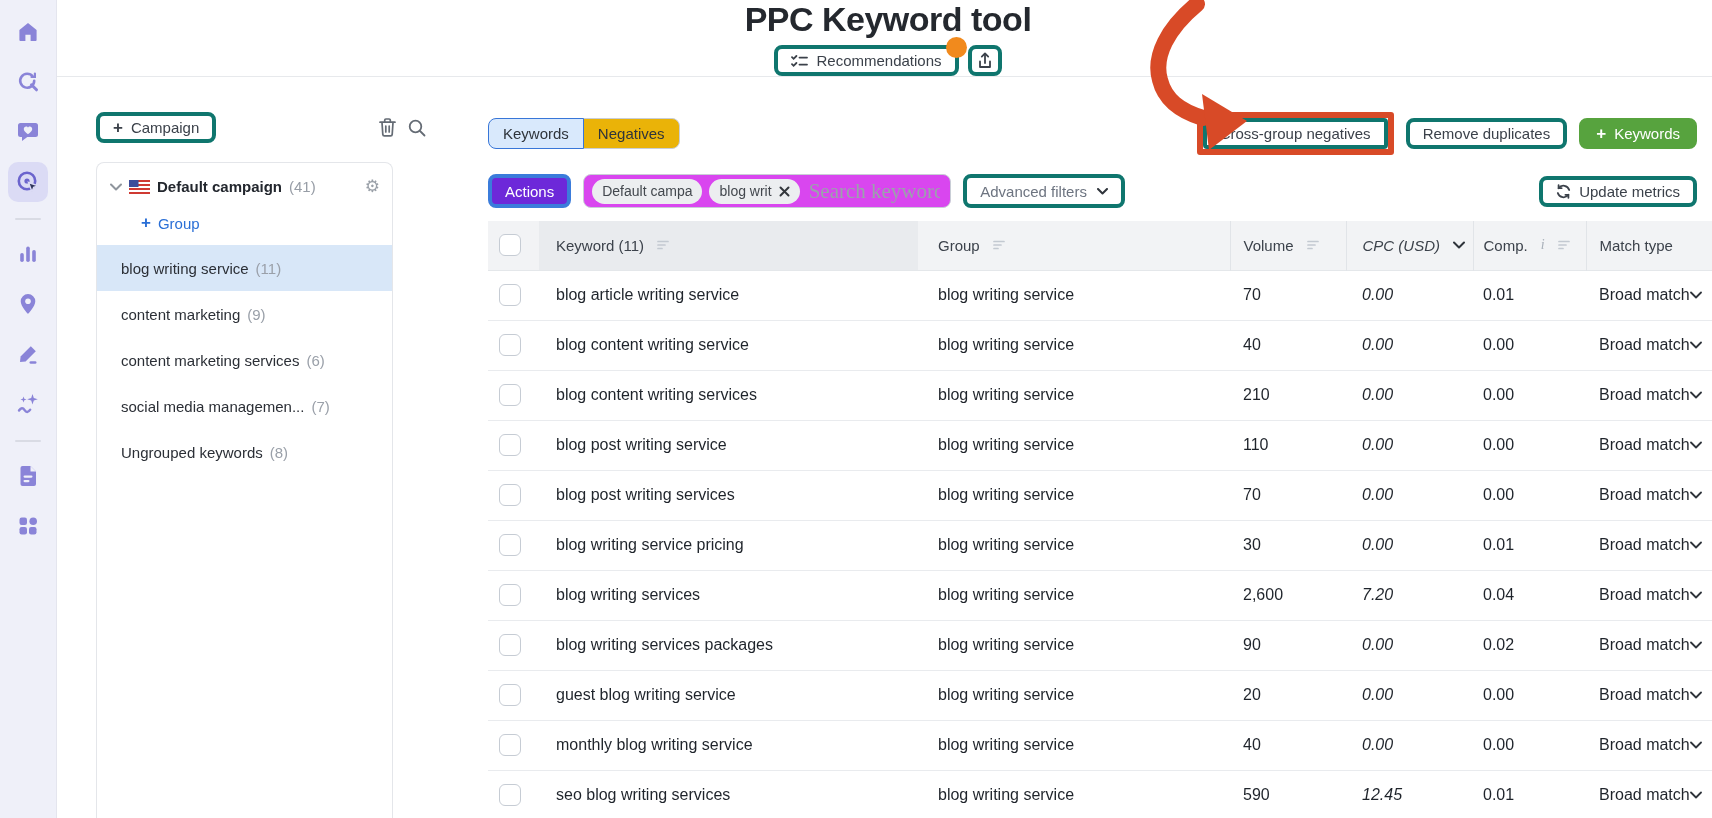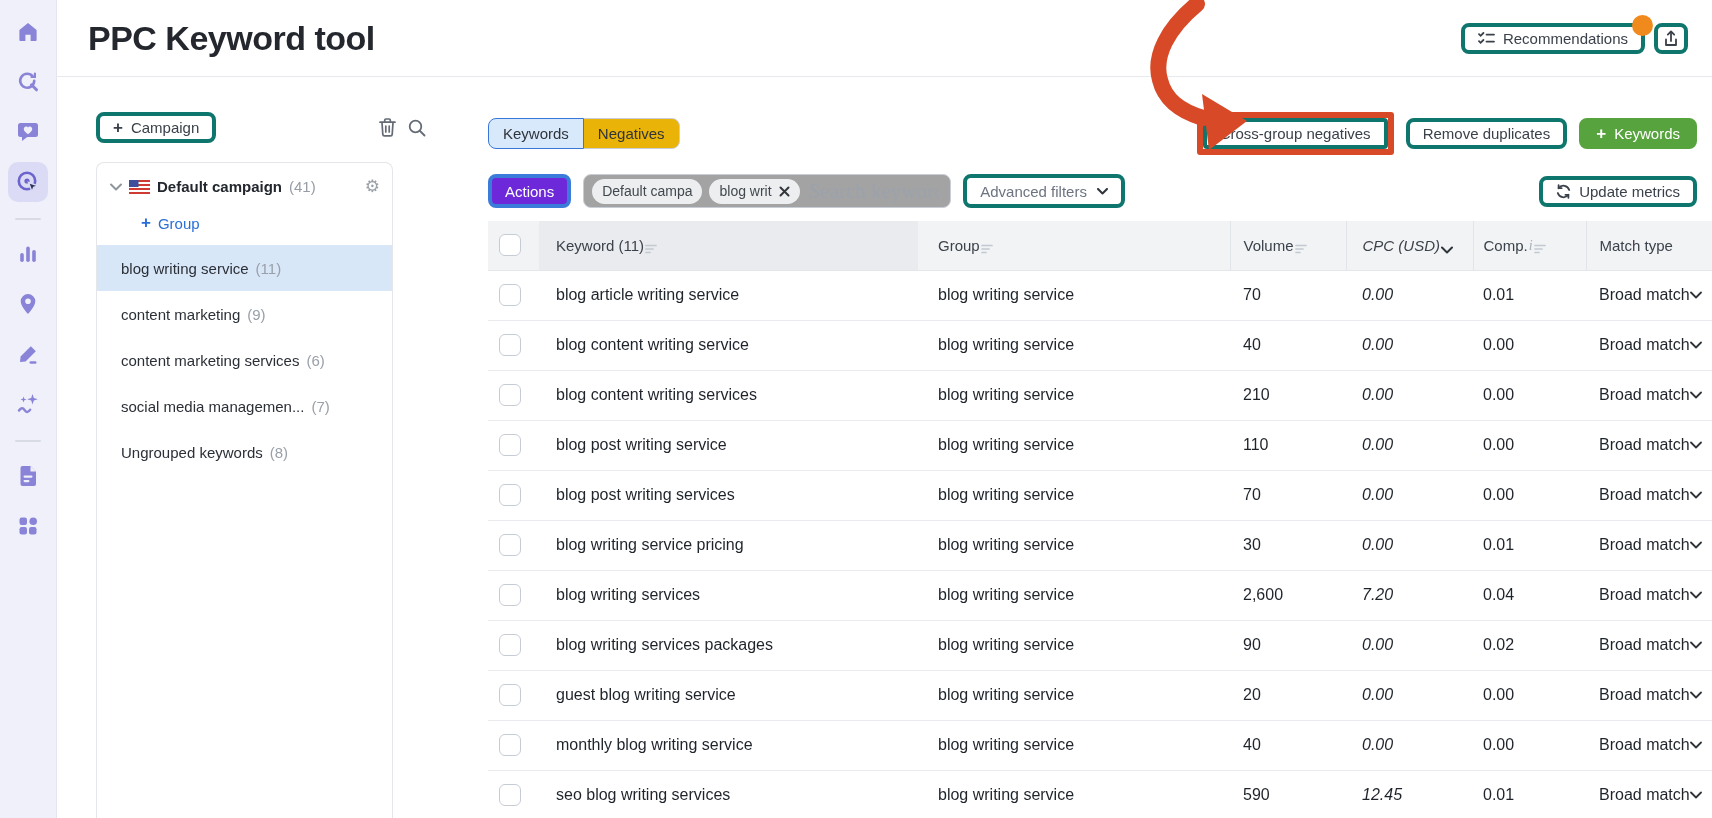--- a/index.html
+++ b/index.html
@@ -10,21 +10,21 @@
   
   .sidebar { position:absolute; left:0; top:0; width:57px; height:100%; background:#eff0f9;
              border-right:1px solid #e4e5ee; display:flex; flex-direction:column; align-items:center; padding-top:12px; z-index:3; }
   .nav { width:40px; height:40px; margin-bottom:10px; display:flex; align-items:center; justify-content:center; border-radius:10px; cursor:pointer; }
   .nav.active { background:#dbdbf5; }
   .nav svg { display:block; }
   .side-div { width:26px; height:2px; background:#d9dbe4; border-radius:1px; margin:6px 0 14px; }
 
   
   .topbar { position:absolute; left:57px; right:0; top:0; height:77px; border-bottom:1px solid #e7e9ec;
-            display:flex; align-items:center; padding:0 24px 0 31px; background:#fff; }
+            display:flex; align-items:center; padding:0 24px 0 31px; background:#fff;flex-direction:column; }
   .page-title { font-size:34px; font-weight:700; letter-spacing:-0.5px; color:#24282e; flex:1; }
   .topbar-right { display:flex; align-items:center; gap:9px; }
   .btn { display:inline-flex; align-items:center; gap:8px; height:31px; padding:0 13px; background:#fff;
          border:4px solid #0f766e; border-radius:8px; font-size:15px; color:#3b414a; cursor:pointer; white-space:nowrap; }
   .btn svg { flex:0 0 auto; }
   .reco-wrap { position:relative; }
   .reco-badge { position:absolute; top:-8px; right:-8px; width:21px; height:21px; border-radius:50%; background:#f18a1d; }
   .icon-btn { width:34px; height:31px; padding:0; justify-content:center; }
 
   
@@ -56,38 +56,38 @@
   .seg .tab:last-child { border-radius:0 8px 8px 0; margin-left:-1px; }
   .seg .tab.active { background:#d9e9fc; border-color:#3876d8; position:relative; z-index:1; }
   .row-tabs .right-group { margin-left:auto; display:flex; align-items:center; gap:12px; }
   .red-frame { border:6px solid #d84a27; border-radius:3px; }
   .red-frame .btn { border-radius:4px; }
   .btn-green { background:#57a33e; border-color:#57a33e; color:#fff; font-weight:500; }
   .btn-green .plus { font-size:17px; font-weight:700; }
 
   .row-filters { margin-top:19px; display:flex; align-items:center; gap:12px; margin-right:15px; }
   .btn-primary { background:#6d28d9; border-color:#3b7cdb; color:#fff; height:34px; border-radius:8px; font-weight:500; }
-  .search-box { width:368px; height:34px; border:1px solid #c9ced6; border-radius:8px; display:flex; align-items:center; padding:0 8px; gap:7px; background:#a3a3a3; }
+  .search-box { width:368px; height:34px; border:1px solid #c9ced6; border-radius:8px; display:flex; align-items:center; padding:0 8px; gap:7px; background:#d946ef; }
   .chip { display:inline-flex; align-items:center; gap:7px; height:25px; padding:0 10px; border-radius:14px; background:#eceef0; font-size:14px; color:#43484e; white-space:nowrap; cursor:default; }
   .chip .chip-x { display:none; cursor:pointer; }
   .chip.removable .chip-x { display:block; }
   .search-box input { border:none; outline:none; flex:1; min-width:0; font-size:21px; color:#2d3137; font-family:Liberation Serif, serif; background:transparent; }
   .search-box input::placeholder { color:#9ba2ac; }
   .adv-btn { height:34px; border-radius:8px; color:#6d7480; gap:10px; }
   .adv-btn svg { stroke:#2f343b; }
   .row-filters .spacer { flex:1; }
   .upd-btn { height:31px; }
 
   
   table { margin-top:13px; width:100%; border-collapse:collapse; table-layout:fixed; }
   col.c0{width:51px;} col.c1{width:379px;} col.c2{width:312px;} col.c3{width:116px;} col.c4{width:127px;} col.c5{width:113px;}
   thead th { background:#f2f3f5; height:49px; font-weight:400; font-size:15px; color:#3c424b; text-align:left; vertical-align:middle; }
   thead th.kw { background:#e9ebee; }
   thead th.bl { border-left:1px solid #e1e4e8; }
-  thead .hwrap { display:flex; align-items:flex-end; gap:1px; cursor:pointer; }
+  thead .hwrap { display:flex; align-items:center; gap:13px; cursor:pointer; }
   tbody td { height:50px; border-bottom:1px solid #e9ebee; font-size:16px; color:#1f242b; vertical-align:middle; }
   thead tr { border-bottom:1px solid #e4e7ea; }
   .pad-chk { padding-left:11px; }
   .pad-kw { padding-left:17px; }
   .pad-gr { padding-left:20px; }
   .pad-vol { padding-left:13px; }
   .pad-cpc { padding-left:16px;font-style:italic; }
   .pad-comp { padding-left:10px; }
   .pad-match { padding-left:13px; }
   .checkbox { display:inline-block; width:22px; height:22px; border:1.5px solid #c6ccd4; border-radius:6px; background:#fff; cursor:pointer; vertical-align:middle; }

